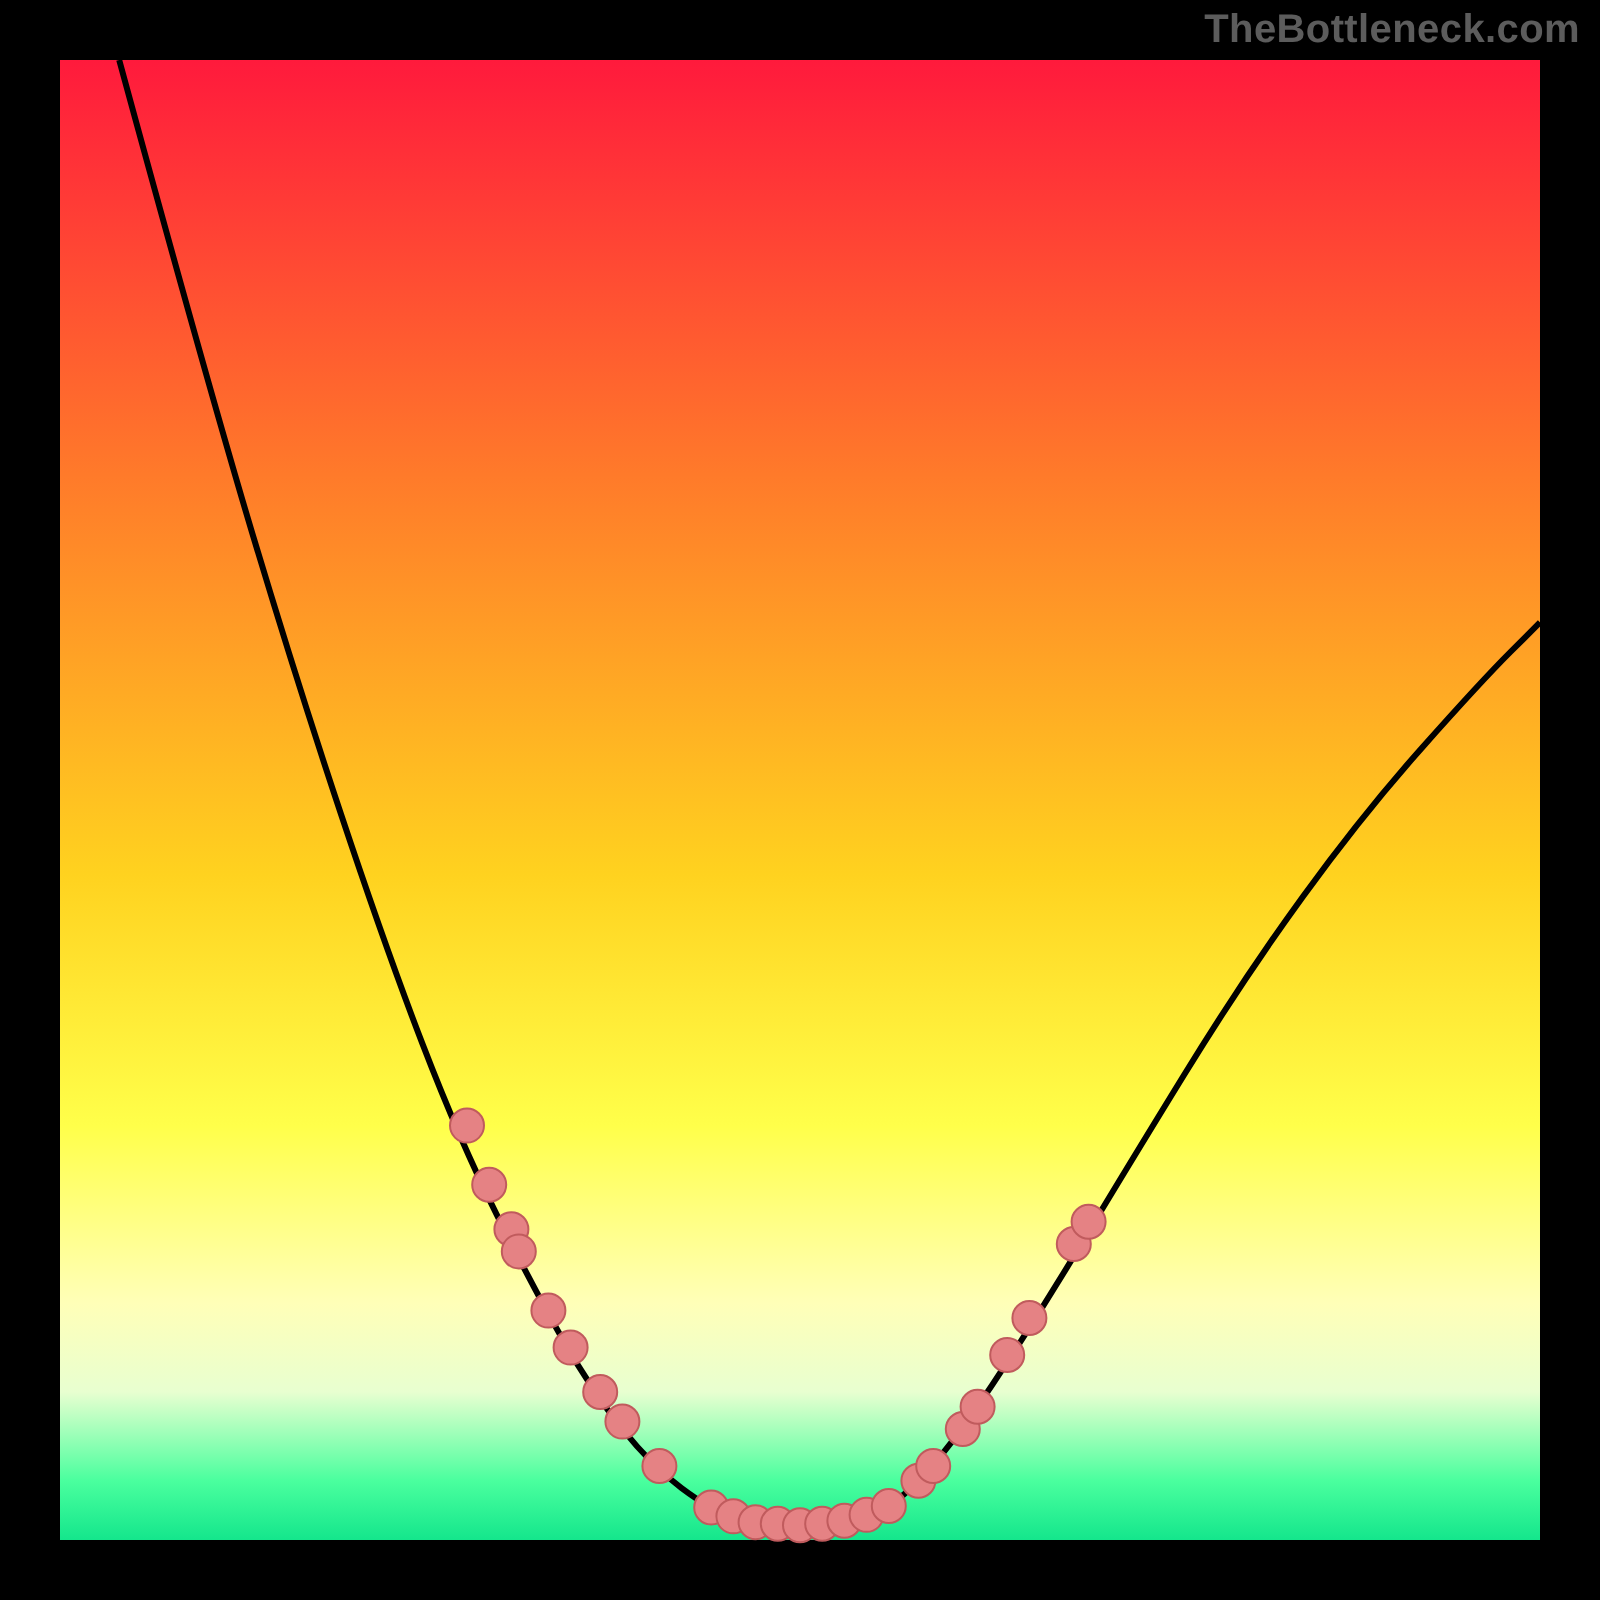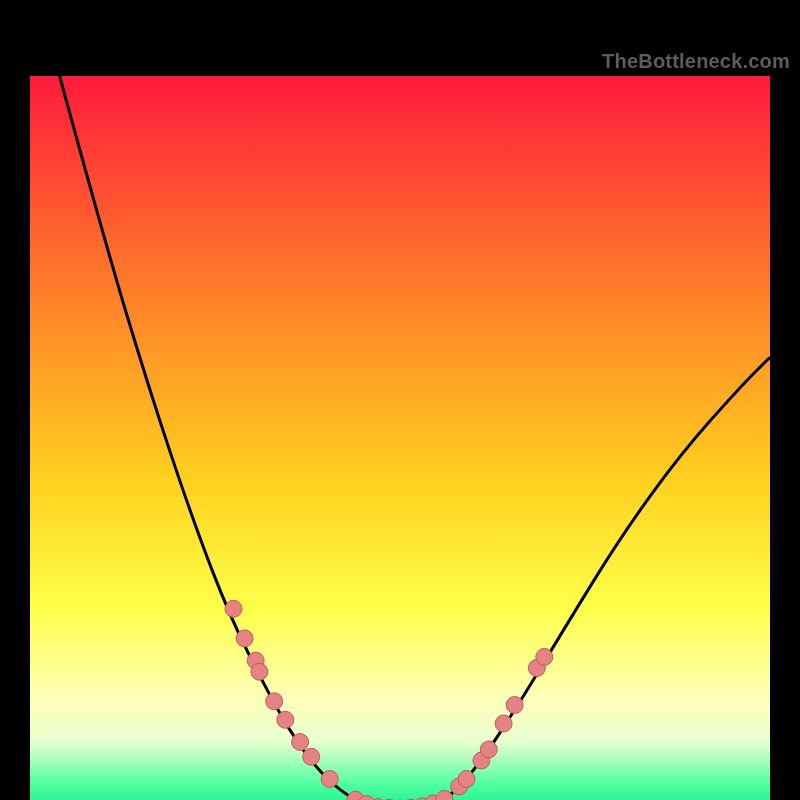--- a/index.html
+++ b/index.html
@@ -9,21 +9,20 @@
     height: 800px;
     background: #000;
     overflow: hidden;
     font-family: Arial, Helvetica, sans-serif;
   }
   .frame {
     position: relative;
     width: 800px;
     height: 666px;
     background: #fde047;
-    margin-top: 46px;
   }
   .watermark {
     position: absolute;
     top: 4px;
     right: 10px;
     color: #5c5c5c;
     font-size: 20px;
     font-weight: 600;
     letter-spacing: 0.2px;
     z-index: 10;

